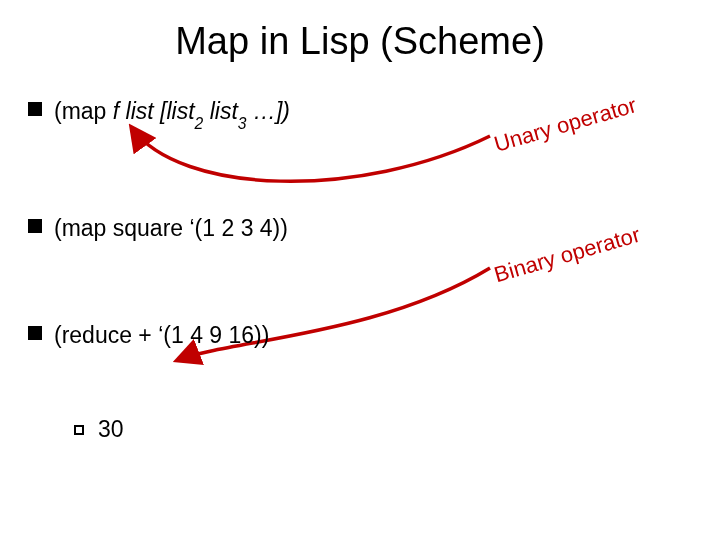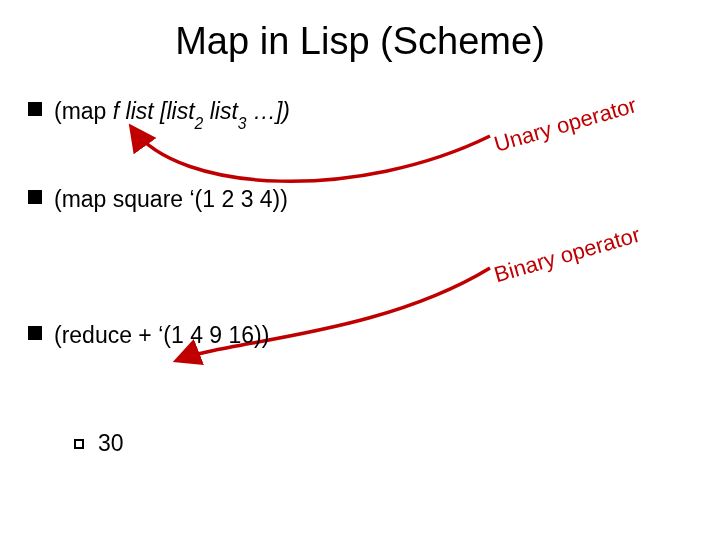--- a/index.html
+++ b/index.html
@@ -82,38 +82,38 @@
   <svg class="arrow-svg" style="left:0; top:0;" width="720" height="540">
     <defs>
       <marker id="ah1" viewBox="0 0 10 10" refX="8" refY="5" markerWidth="8" markerHeight="8" orient="auto-start-reverse">
         <path d="M 0 0 L 10 5 L 0 10 z" fill="#c00000"></path>
       </marker>
     </defs>
 
     <path d="M 490 116 C 360 180, 180 175, 132 108" fill="none" stroke="#c00000" stroke-width="3.5" marker-end="url(#ah1)"></path>
   </svg>
 
-  <div class="bullet-l1" style="top:166px;">
+  <div class="bullet-l1" style="top:195px;">
     <span class="marker"></span><span>(map square ‘(1 2 3 4))</span>
   </div>
 
 
   <div class="annot" style="top:222px; left:492px; transform: rotate(-16deg);">Binary operator</div>
 
   <svg class="arrow-svg" style="left:0; top:0;" width="720" height="540">
     <defs>
       <marker id="ah2" viewBox="0 0 10 10" refX="8" refY="5" markerWidth="8" markerHeight="8" orient="auto-start-reverse">
         <path d="M 0 0 L 10 5 L 0 10 z" fill="#c00000"></path>
       </marker>
     </defs>
     <path d="M 490 248 C 380 315, 230 320, 178 340" fill="none" stroke="#c00000" stroke-width="3.5" marker-end="url(#ah2)"></path>
   </svg>
 
   <div class="bullet-l1" style="top:302px;">
     <span class="marker"></span><span>(reduce + ‘(1 4 9 16))</span>
   </div>
 
-  <div class="bullet-l2" style="top:410px;">
+  <div class="bullet-l2" style="top:396px;">
     <span class="marker2"></span><span>30</span>
   </div>
 
 
 </div>
 
 </body></html>

